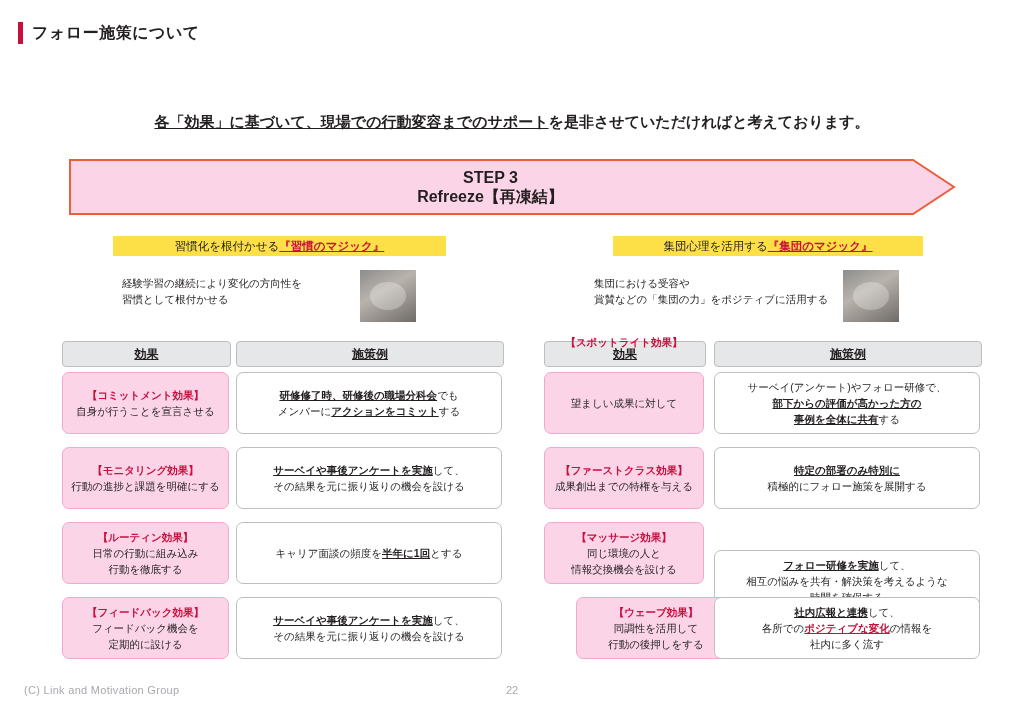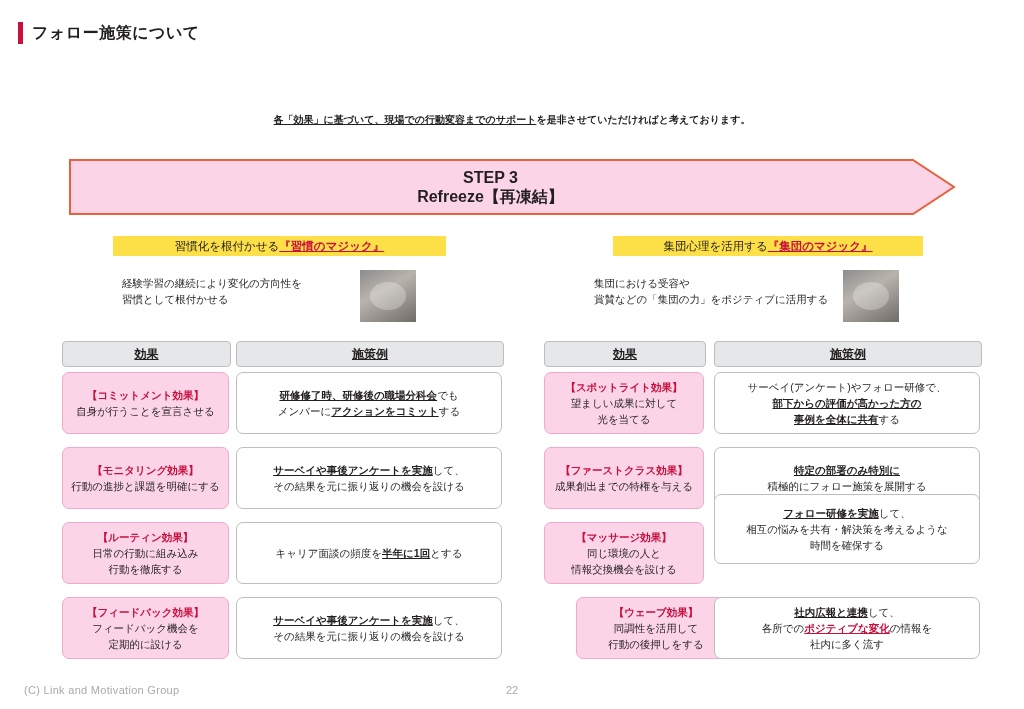--- a/index.html
+++ b/index.html
@@ -37,21 +37,21 @@
     color: #231f20;
   }
 
   
   .lead {
     position: absolute;
     left: 0;
     right: 0;
     top: 113px;
     text-align: center;
-    font-size: 10px;
+    font-size: 15px;
     font-weight: bold;
     color: #231f20;
   }
   .lead .u {
     text-decoration: underline;
   }
 
   
   .step-banner {
     position: absolute;
@@ -288,21 +288,21 @@
 <div class="cell effect" style="left:62px;  top:597px; width:167px; height:62px;">
   <span class="hl line">【フィードバック効果】</span>
   <span class="line">フィードバック機会を</span>
   <span class="line">定期的に設ける</span>
 </div>
 <div class="cell measure" style="left:236px; top:597px; width:266px; height:62px;">
   <span class="line"><span class="ul">サーベイや事後アンケートを実施</span><span>して、</span></span>
   <span class="line">その結果を元に振り返りの機会を設ける</span>
 </div>
 
-<div class="cell effect" style="left:544px; top:372px; width:160px; height:62px;">
+<div class="cell effect" style="left:544px; top:372px; width:160px; height:62px;gap:45px;">
   <span class="hl line">【スポットライト効果】</span>
   <span class="line">望ましい成果に対して</span>
   <span class="line">光を当てる</span>
 </div>
 <div class="cell measure" style="left:714px; top:372px; width:266px; height:62px;">
   <span class="line">サーベイ(アンケート)やフォロー研修で、</span>
   <span class="line ul">部下からの評価が高かった方の</span>
   <span class="line"><span class="ul">事例を全体に共有</span><span>する</span></span>
 </div>
 
@@ -313,21 +313,21 @@
 <div class="cell measure" style="left:714px; top:447px; width:266px; height:62px;">
   <span class="line ul">特定の部署のみ特別に</span>
   <span class="line">積極的にフォロー施策を展開する</span>
 </div>
 
 <div class="cell effect" style="left:544px; top:522px; width:160px; height:62px;">
   <span class="hl line">【マッサージ効果】</span>
   <span class="line">同じ環境の人と</span>
   <span class="line">情報交換機会を設ける</span>
 </div>
-<div class="cell measure" style="left:714px; top:494px; width:266px; height:70px;">
+<div class="cell measure" style="left:714px; top:550px; width:266px; height:62px;">
   <span class="line"><span class="ul">フォロー研修を実施</span><span>して、</span></span>
   <span class="line">相互の悩みを共有・解決策を考えるような</span>
   <span class="line">時間を確保する</span>
 </div>
 
 <div class="cell effect" style="left:544px; top:597px; width:160px; height:62px;margin-left:32px;">
   <span class="hl line">【ウェーブ効果】</span>
   <span class="line">同調性を活用して</span>
   <span class="line">行動の後押しをする</span>
 </div>

